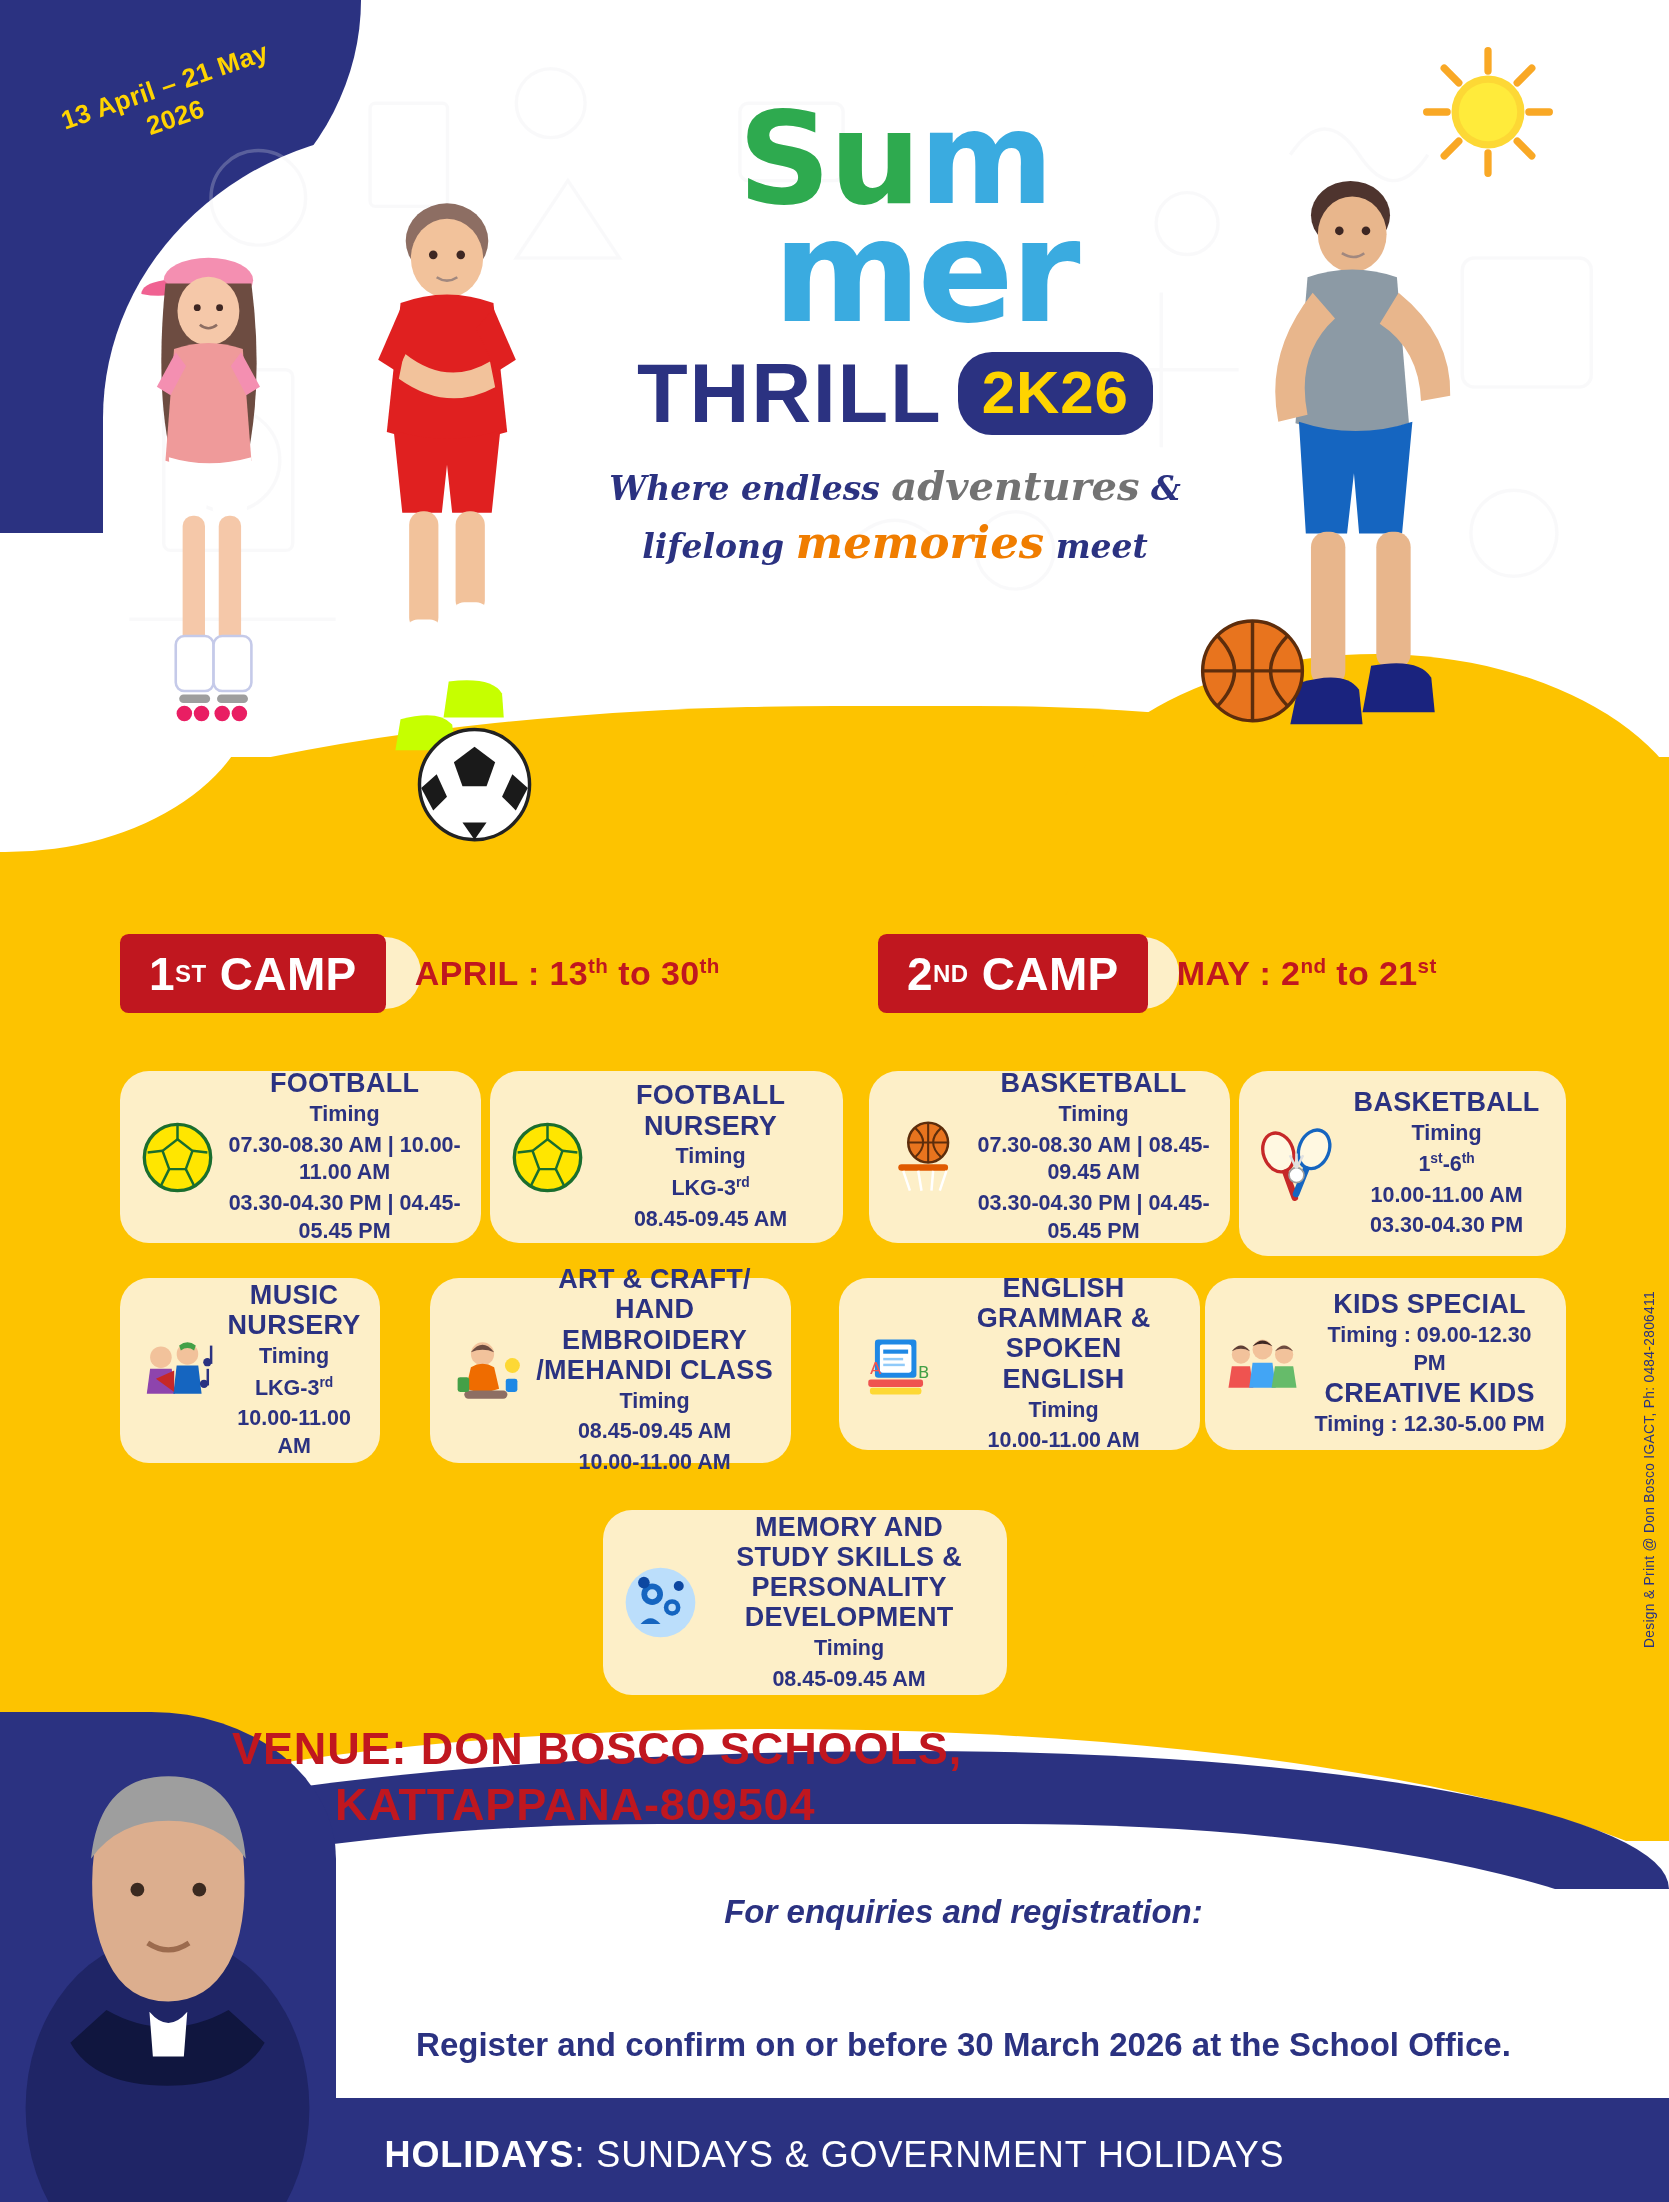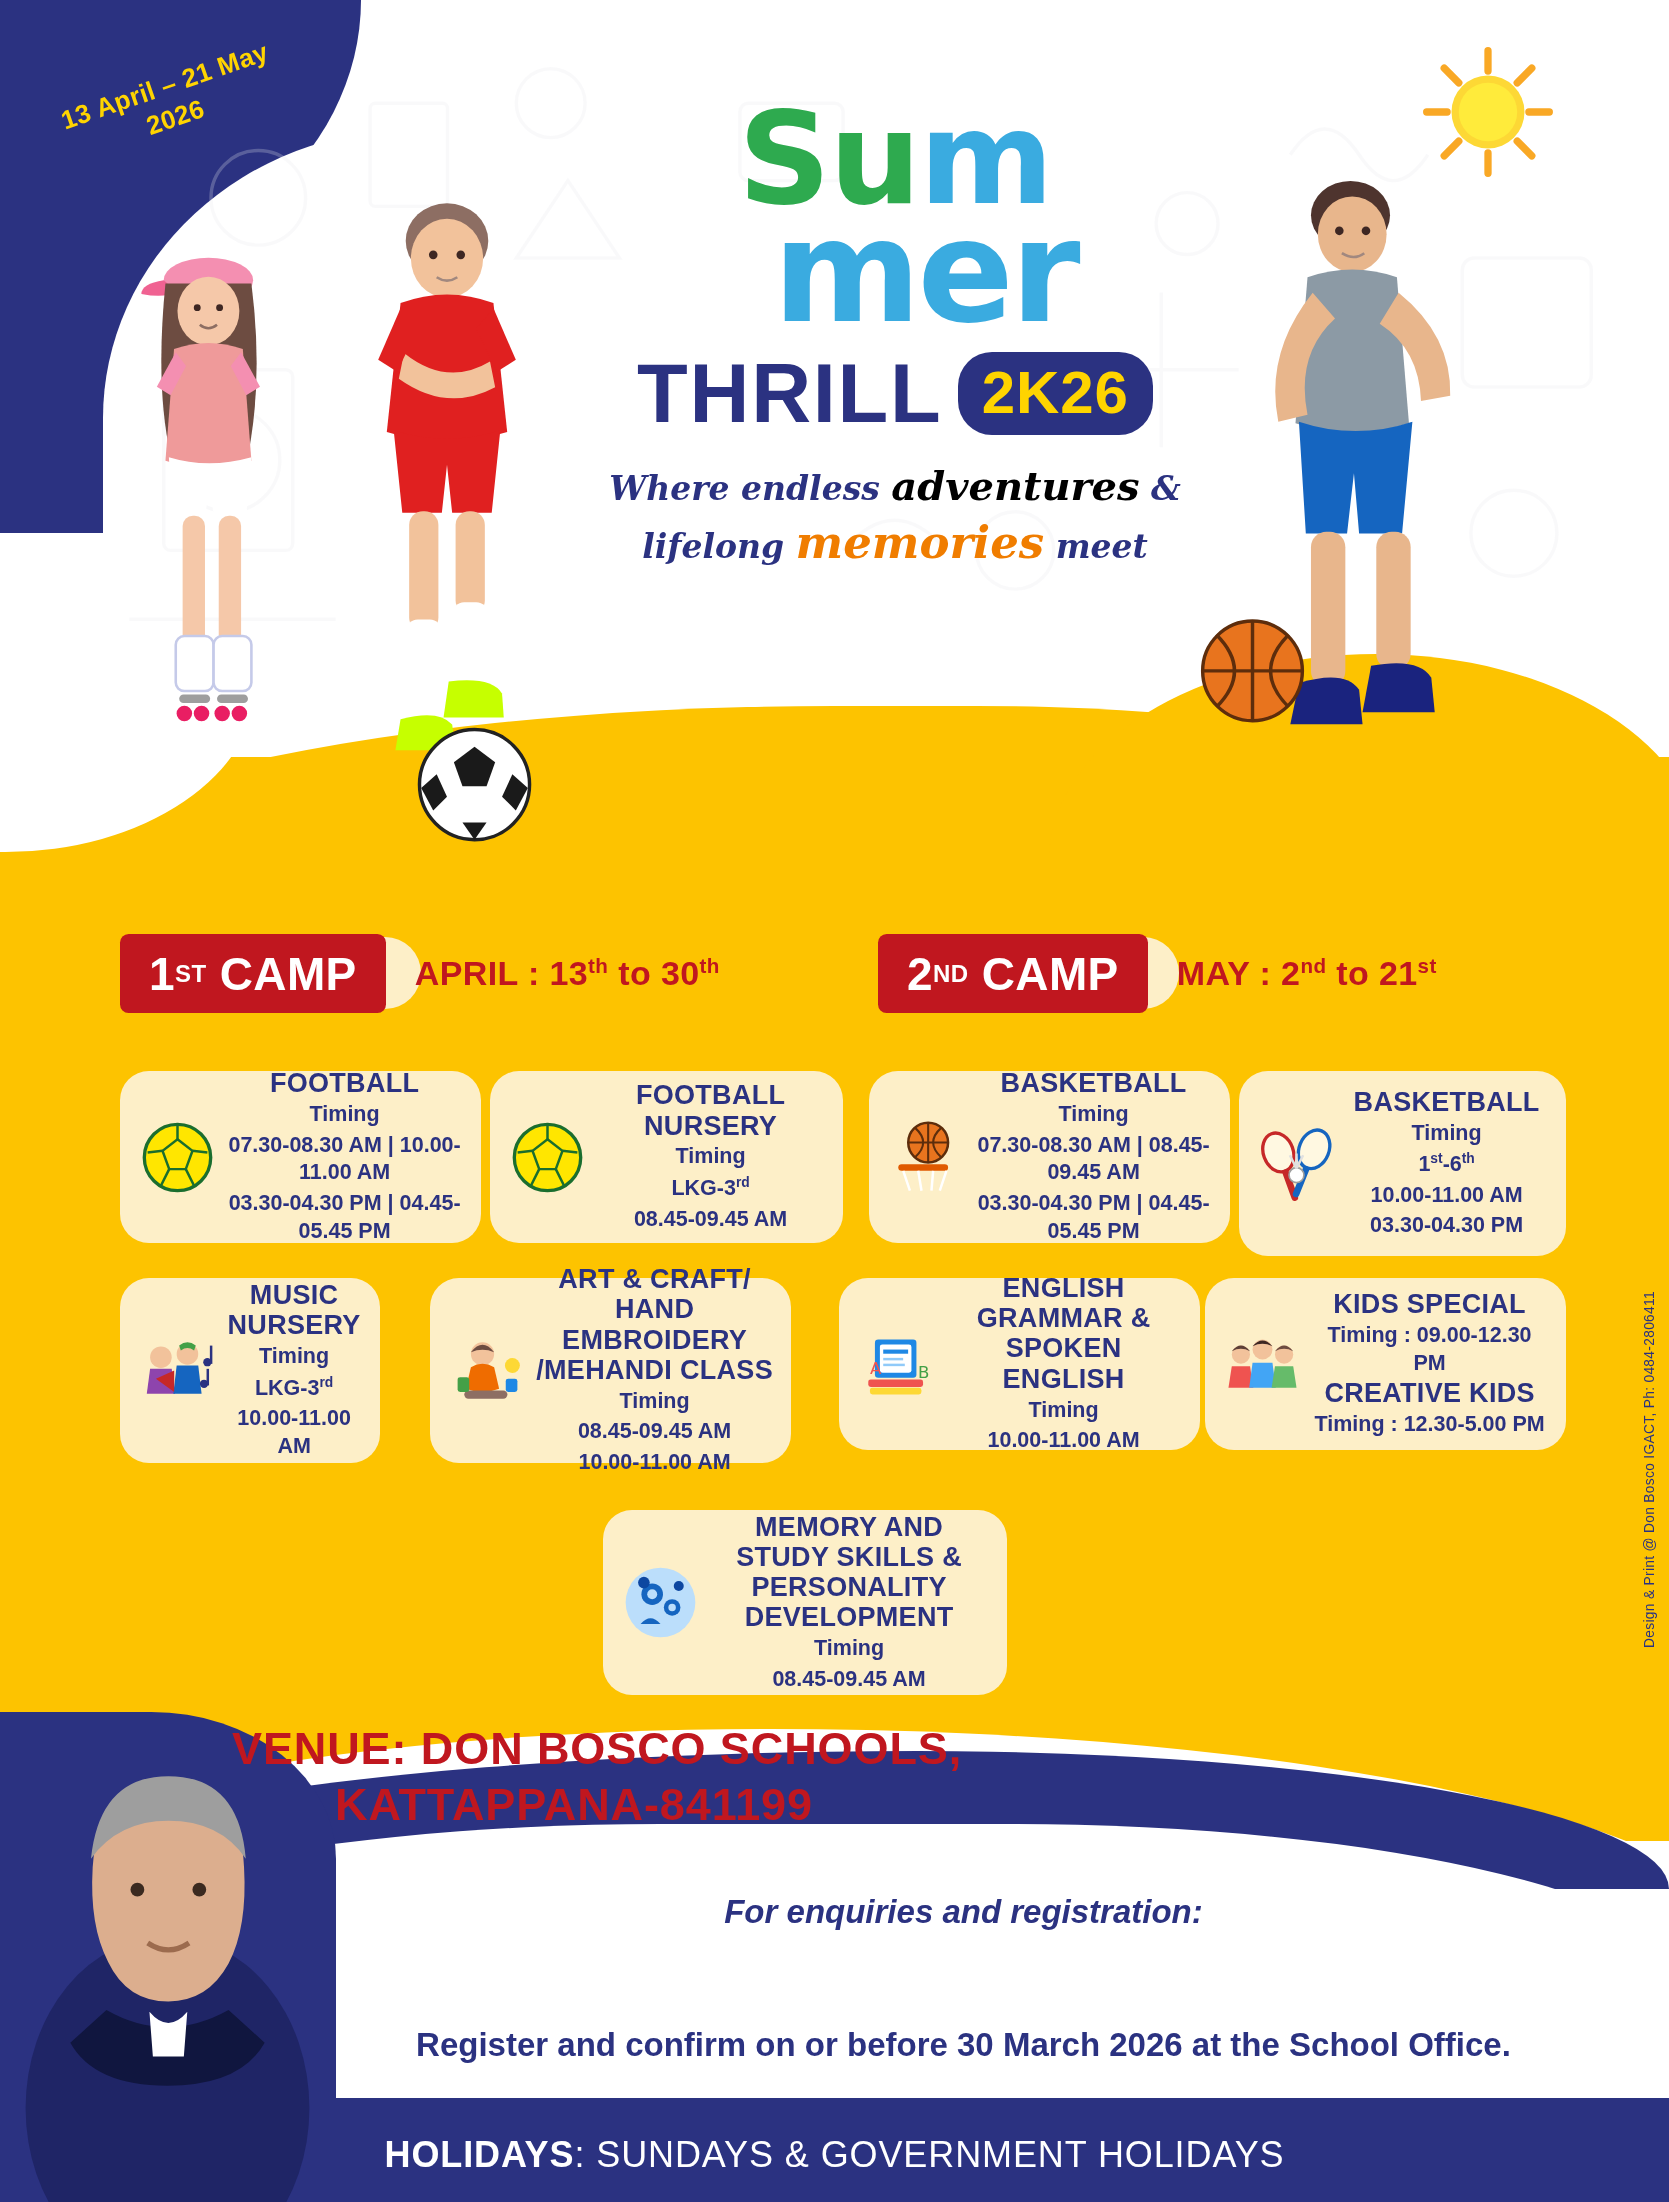--- a/index.html
+++ b/index.html
@@ -201,21 +201,21 @@
   }
   .tagline {
     margin-top: 17px;
     font-family: "DejaVu Serif", serif;
     font-style: italic;
     color: #2b3281;
     font-size: 33px;
     line-height: 1.35;
     font-weight: bold;
   }
-  .tagline .adv { color: #000000; font-size: 40px; }
+  .tagline .adv { color: #737373; font-size: 40px; }
   .tagline .mem { color: #f07d00; font-size: 45px; }
   .tagline .amp { color: #2b3281; font-family: "DejaVu Serif", serif; }
 
   
   .camp-head {
     position: absolute;
     display: flex;
     align-items: center;
     height: 79px;
   }
@@ -770,21 +770,21 @@
     <circle cx="140" cy="176" r="8" fill="#3b2a20"></circle>
     <circle cx="212" cy="176" r="8" fill="#3b2a20"></circle>
     <path d="M152 238 q24 16 48 0" stroke="#9c6b4e" stroke-width="6" fill="none"></path>
     <path d="M104 316 q70 40 142 0 l42 38 q-28 50 -113 50 q-85 0 -113 -50z" fill="#10163f"></path>
     <path d="M154 318 q22 26 44 0 l-4 52 h-36z" fill="#ffffff"></path>
   </svg>
 
   <div class="venue">
     <span class="lbl">VENUE:</span>
     <span>DON BOSCO SCHOOLS,</span>
-    <div class="venue-line2">KATTAPPANA-841199</div>
+    <div class="venue-line2">KATTAPPANA-809504</div>
   </div>
 
   <div class="enquiry">For enquiries and registration:</div>
   <div class="register-note">Register and confirm on or before 30 March 2026 at the School Office.</div>
 
   <div class="holidays">
     <b>HOLIDAYS</b><span>: SUNDAYS &amp; GOVERNMENT HOLIDAYS</span>
   </div>
 
 </div>

